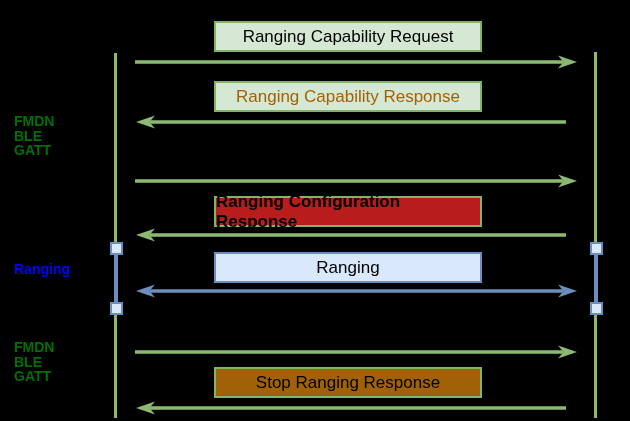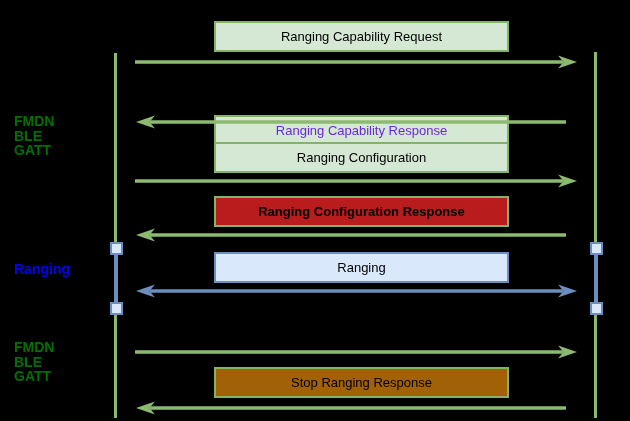--- a/index.html
+++ b/index.html
@@ -11,24 +11,24 @@
     position:relative;
   }
   .canvas{position:absolute;left:0;top:0;width:630px;height:421px;}
   .lifeline{position:absolute;width:3px;}
   .lifeline-blue-seg{position:absolute;width:4px;}
   .activation-marker{
     position:absolute;width:13px;height:13px;
     box-sizing:border-box;border:2px solid;
   }
   .msg-box{
-    position:absolute;left:214px;width:295px;height:31px;
+    position:absolute;left:214px;width:268px;height:31px;
     box-sizing:border-box;border:2px solid;
     display:flex;align-items:center;justify-content:center;
-    font-size:13px;
+    font-size:17px;
   }
   .msg-arrow{position:absolute;left:135px;width:443px;height:16px;}
   .side-label{
     position:absolute;left:14px;width:80px;
     text-align:left;font-weight:bold;font-size:14px;line-height:14.5px;
   }
 </style>
 </head>
 <body>
 
@@ -52,26 +52,25 @@
     <div class="side-label" style="top: 340px; color: rgb(0, 112, 0);">
       <div>FMDN</div>
       <div>BLE</div>
       <div>GATT</div>
     </div>
     <div class="msg-box" style="top: 21px; background: rgb(213, 232, 212); border-color: rgb(130, 179, 102); color: rgb(0, 0, 0);">Ranging Capability Request</div>
     <svg viewBox="0 0 443 16" width="443" height="16" class="msg-arrow" style="top: 54px;">
       <line x1="0" y1="8" x2="428" y2="8" stroke="#8cba70" stroke-width="3.6"></line>
       <polygon points="442,8 423,1.5 428.5,8 423,14.5" fill="#8cba70"></polygon>
     </svg>
-    <div class="msg-box" style="top: 81px; background: rgb(213, 232, 212); border-color: rgb(130, 179, 102); color: #6d28d9; margin-top: 34px;">Ranging Capability Response</div>
+    <div class="msg-box" style="top: 81px; background: rgb(213, 232, 212); border-color: rgb(130, 179, 102); color: #a16207;">Ranging Capability Response</div>
     <svg viewBox="0 0 443 16" width="443" height="16" class="msg-arrow" style="top: 114px;">
       <line x1="15" y1="8" x2="431" y2="8" stroke="#8cba70" stroke-width="3.6"></line>
       <polygon points="1,8 20,1.5 14.5,8 20,14.5" fill="#8cba70"></polygon>
     </svg>
-    <div class="msg-box" style="top: 142px; background: rgb(213, 232, 212); border-color: rgb(130, 179, 102); color: rgb(0, 0, 0);">Ranging Configuration</div>
     <svg viewBox="0 0 443 16" width="443" height="16" class="msg-arrow" style="top: 173px;">
       <line x1="0" y1="8" x2="428" y2="8" stroke="#8cba70" stroke-width="3.6"></line>
       <polygon points="442,8 423,1.5 428.5,8 423,14.5" fill="#8cba70"></polygon>
     </svg>
     <div class="msg-box" style="top: 196px; background: #b91c1c; border-color: rgb(130, 179, 102); color: rgb(0, 0, 0); font-weight: bold;">Ranging Configuration Response</div>
     <svg viewBox="0 0 443 16" width="443" height="16" class="msg-arrow" style="top: 227px;">
       <line x1="15" y1="8" x2="431" y2="8" stroke="#8cba70" stroke-width="3.6"></line>
       <polygon points="1,8 20,1.5 14.5,8 20,14.5" fill="#8cba70"></polygon>
     </svg>
     <div class="msg-box" style="top: 252px; background: rgb(218, 232, 252); border-color: rgb(108, 142, 191); color: rgb(0, 0, 0);">Ranging</div>

